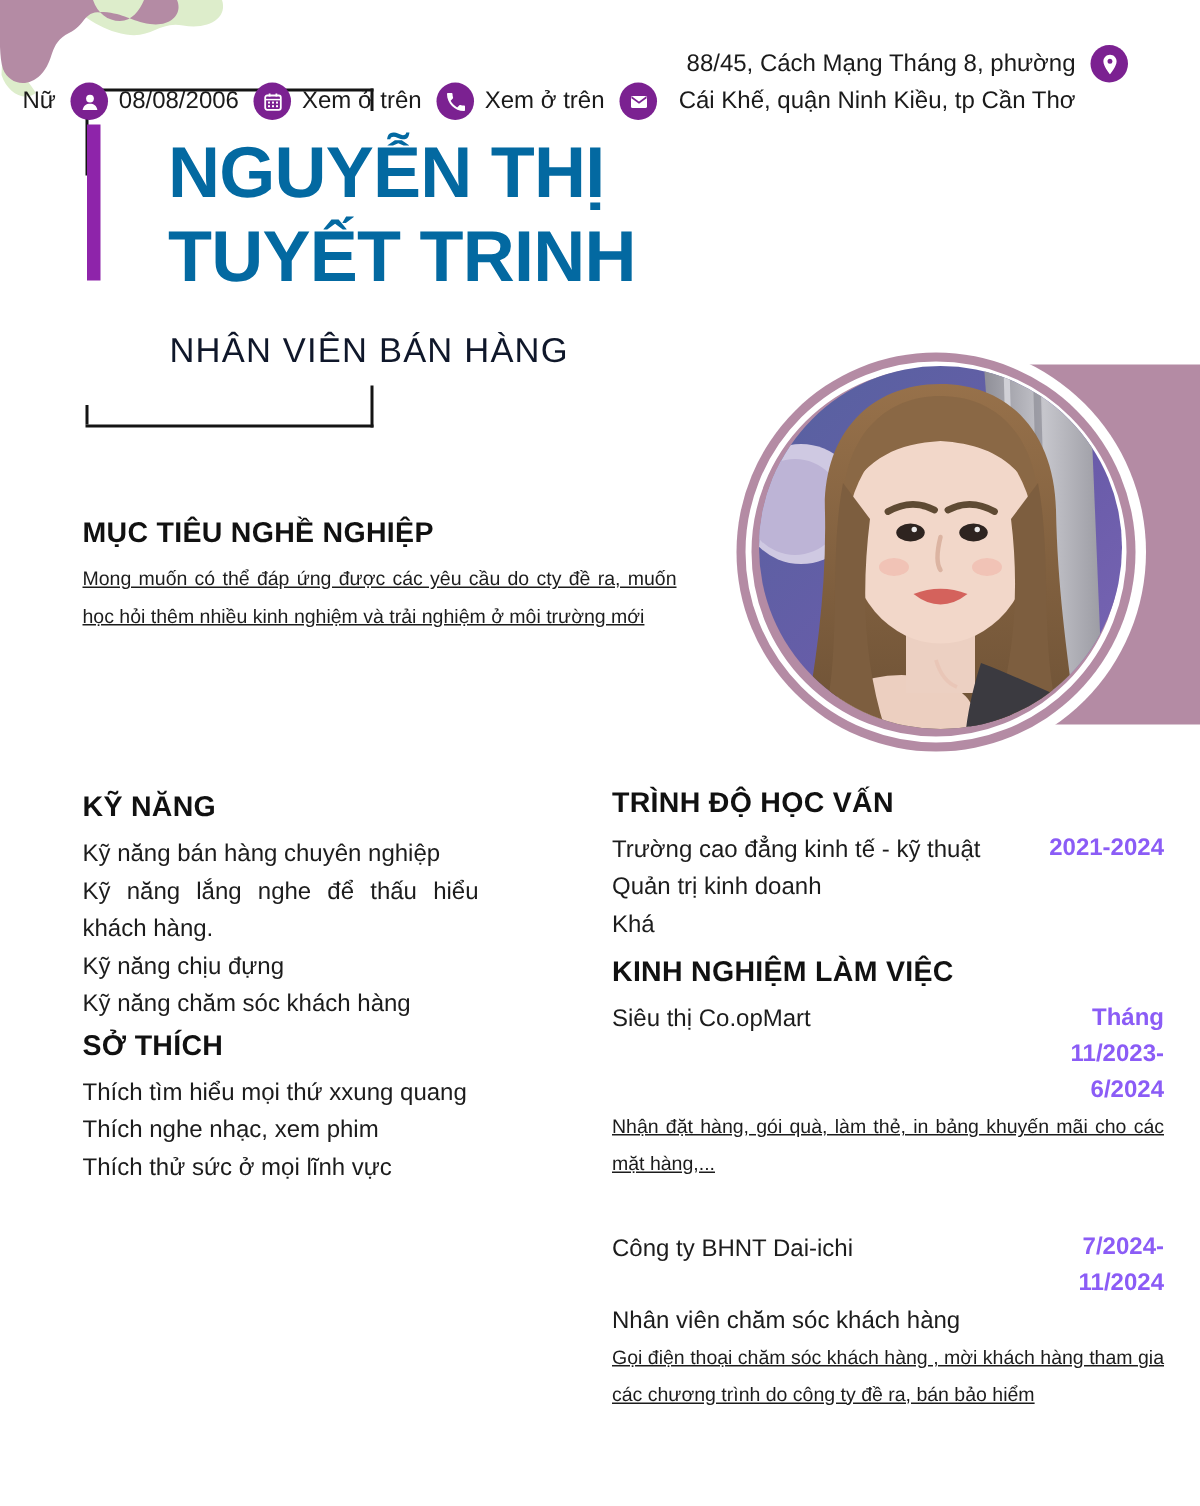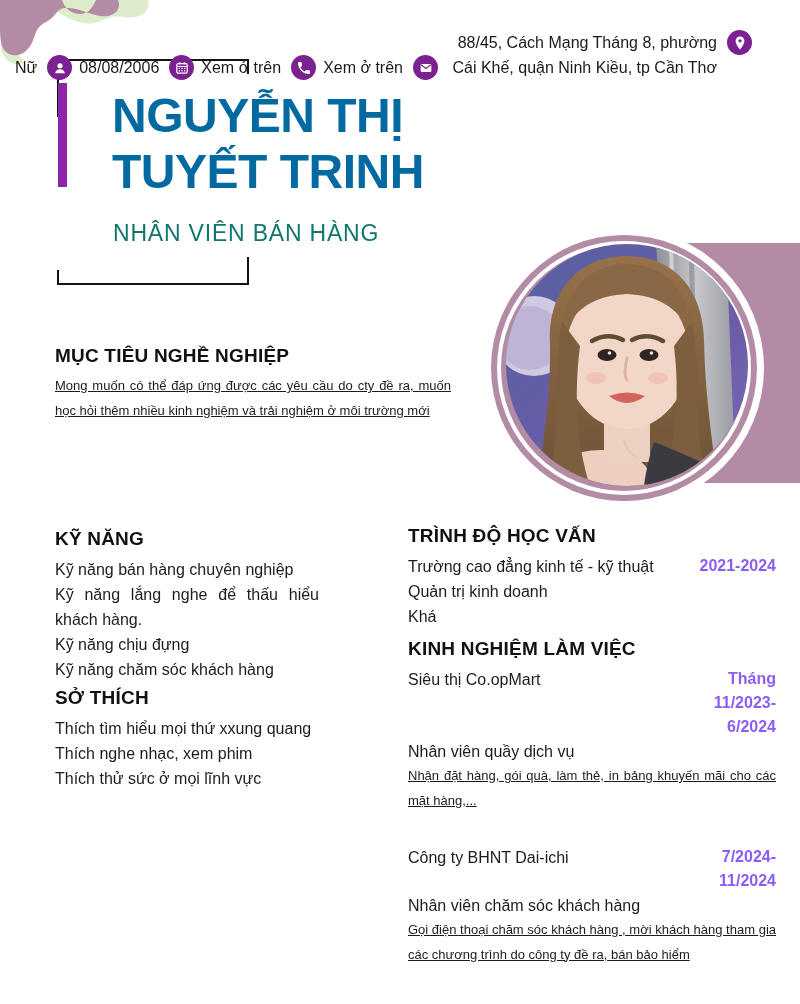--- a/index.html
+++ b/index.html
@@ -14,21 +14,21 @@
   .frame-top{position:absolute;left:57px;top:59px;width:190px;height:13px;
     border-top:2.5px solid #141414;border-right:2.5px solid #141414;}
   .frame-left-tick{position:absolute;left:57px;top:59px;height:58px;border-left:2.5px solid #141414;}
   .frame-bottom{position:absolute;left:57px;top:257px;width:190px;height:26px;
     border-bottom:2.5px solid #141414;border-right:2.5px solid #141414;}
   .frame-bottom-tick{position:absolute;left:57px;top:270px;height:13px;border-left:2.5px solid #141414;}
   .accent-bar{position:absolute;left:58px;top:83px;width:9px;height:104px;background:#8e24aa;}
   
   .full-name{position:absolute;left:112px;top:88px;width:420px;
     font-size:48px;line-height:56px;font-weight:800;letter-spacing:-0.5px;color:#0369a1;}
-  .job-title{position:absolute;left:113px;top:220px;font-size:23px;letter-spacing:0.8px;color:#0f766e;}
+  .job-title{position:absolute;left:113px;top:220px;font-size:23px;letter-spacing:0.8px;color:#0f172a;}
   
   .contact{position:absolute;top:30px;right:48px;display:flex;flex-direction:row;align-items:flex-end;gap:7px;}
   .contact-row{display:flex;align-items:flex-start;justify-content:flex-end;gap:10px;}
   .contact-label{font-size:16px;line-height:25px;color:#1a1a1a;text-align:right;}
   .contact-label.address{width:272px;}
   .badge{flex:0 0 auto;width:25px;height:25px;border-radius:50%;background:#7b2191;
     display:flex;align-items:center;justify-content:center;}
   .badge svg{width:16px;height:16px;display:block;}
   
   .photo-blob{position:absolute;left:556px;top:243px;width:244px;height:240px;
@@ -215,21 +215,20 @@
   </div>
 
   <div class="section experience">
     <h2 class="section-title">KINH NGHIỆM LÀM VIỆC</h2>
 
     <div class="job">
       <div class="split-row">
         <span class="line">Siêu thị Co.opMart</span>
         <span class="period job-period">Tháng 11/2023- 6/2024</span>
       </div>
-      <p class="line">Nhân viên quầy dịch vụ</p>
       <p class="body-text">Nhận đặt hàng, gói quà, làm thẻ, in bảng khuyến mãi cho các mặt hàng,...</p>
     </div>
 
     <div class="job">
       <div class="split-row">
         <span class="line">Công ty BHNT Dai-ichi</span>
         <span class="period job-period">7/2024- 11/2024</span>
       </div>
       <p class="line">Nhân viên chăm sóc khách hàng</p>
       <p class="body-text">Gọi điện thoại chăm sóc khách hàng , mời khách hàng tham gia các chương trình do công ty đề ra, bán bảo hiểm</p>

